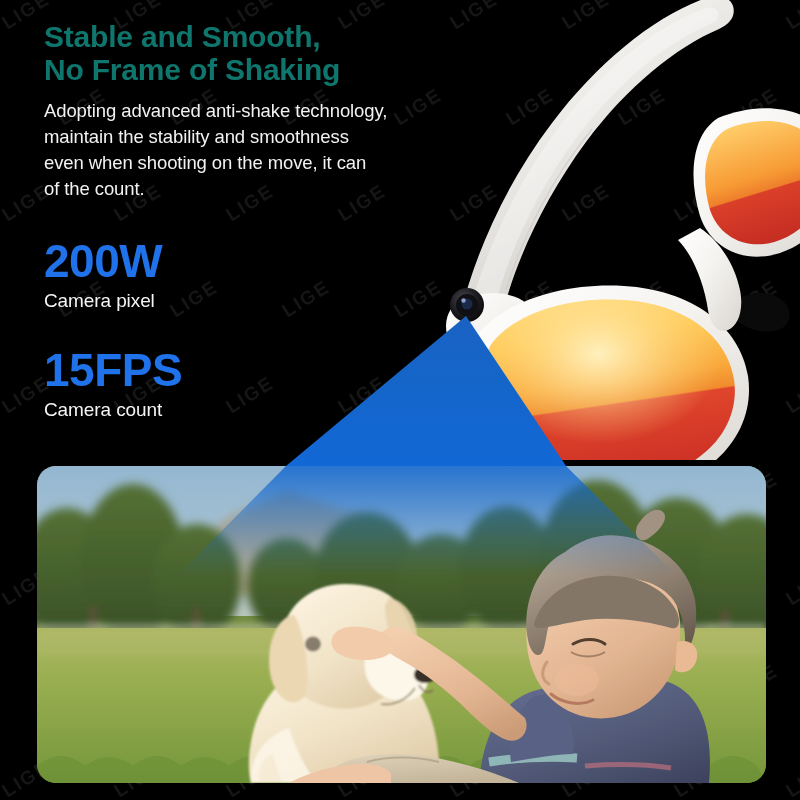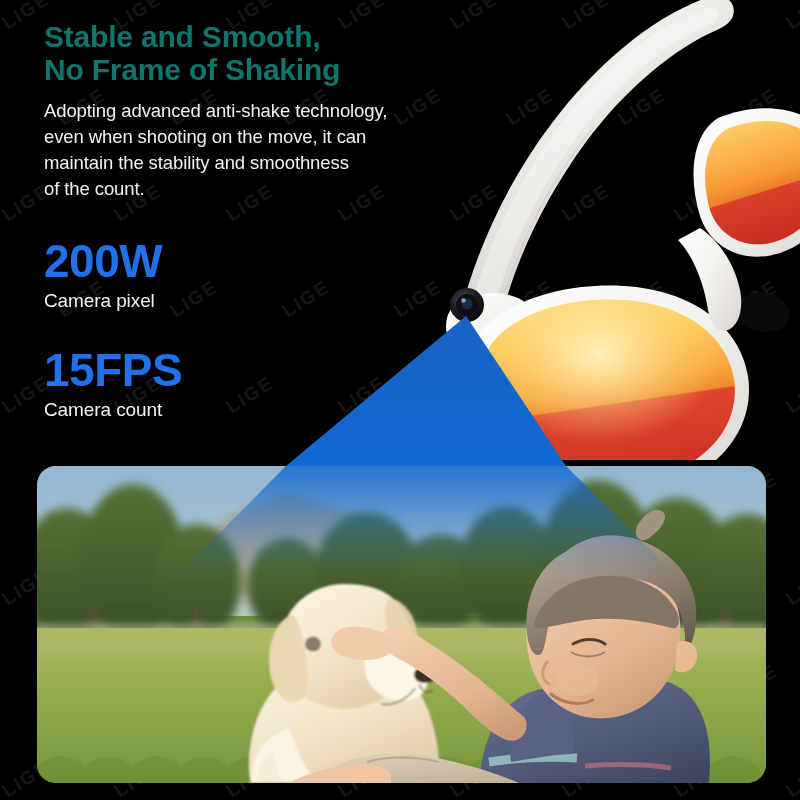--- a/index.html
+++ b/index.html
@@ -296,22 +296,22 @@
     </svg>
   </div>
 
   <div id="copy">
     <h1 class="headline">
       <span>Stable and Smooth,</span><br>
       <span>No Frame of Shaking</span>
     </h1>
     <p class="body-copy">
       <span class="ln">Adopting advanced anti-shake technology,</span>
+      <span class="ln">maintain the stability and smoothness</span>
       <span class="ln">even when shooting on the move, it can</span>
-      <span class="ln">maintain the stability and smoothness</span>
       <span class="ln">of the count.</span>
     </p>
   </div>
 
   <div class="stat" id="stat-0">
     <span class="stat-value">200W</span>
     <span class="stat-label">Camera pixel</span>
   </div>
 
   <div class="stat" id="stat-1">

